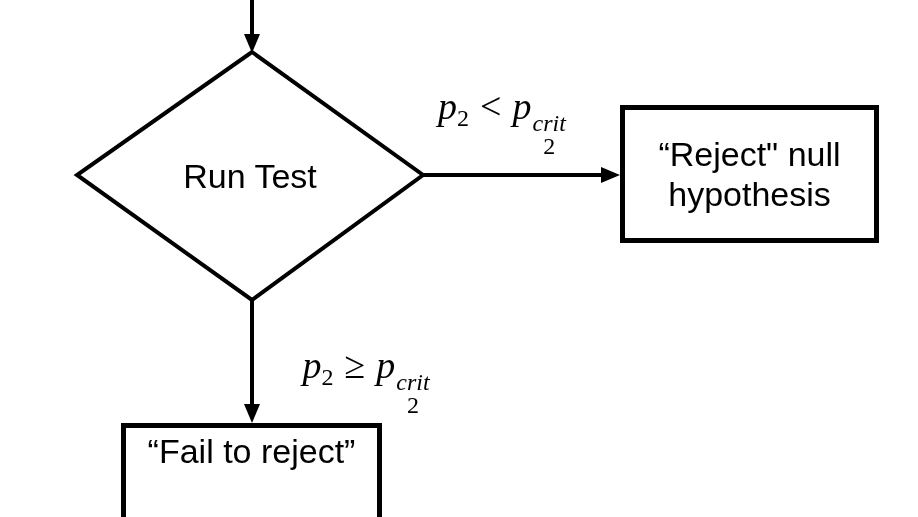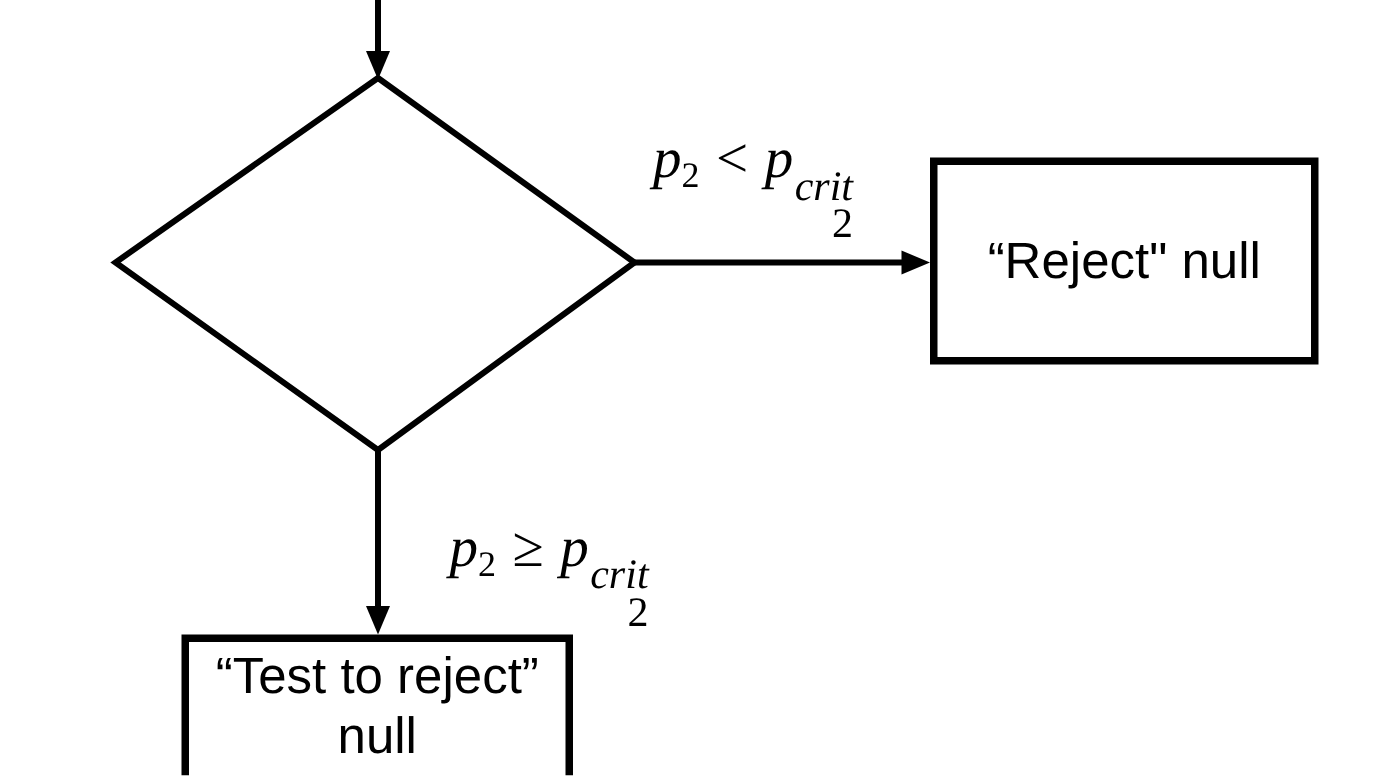--- a/index.html
+++ b/index.html
@@ -54,57 +54,58 @@
   }
   #cond-right { left: 412px; top: 84px; width: 180px; }
   #cond-down  { left: 276px; top: 343px; width: 180px; }
 
   .mvar { font-style: italic; }
   .msub { font-size: 24px; font-style: normal; vertical-align: -0.28em; }
   .mop  { font-style: normal; padding: 0 11px; }
   .mstack {
     display: inline-flex;
     flex-direction: column;
-    font-size: 28px;
+    font-size: 24px;
     line-height: 0.92;
     vertical-align: -0.52em;
-    text-align: right;
+    text-align: center;
     margin-left: 1px;
   }
   .msup-i { font-style: italic; }
   .msub-n { font-style: normal; }
 </style>
 </head>
 <body>
 
 <div id="canvas">
 
   <svg id="shapes" width="918" height="517" viewBox="0 0 918 517" xmlns="http://www.w3.org/2000/svg">
     <line class="cline" x1="252" y1="0" x2="252" y2="37"></line>
     <polygon class="chead" points="252,53 244,34 260,34"></polygon>
     <polygon class="diamond" points="252,52 423,175 252,300 77,175"></polygon>
     <line class="cline" x1="423" y1="175" x2="602" y2="175"></line>
     <polygon class="chead" points="620,175 601,167 601,183"></polygon>
     <line class="cline" x1="252" y1="300" x2="252" y2="405"></line>
     <polygon class="chead" points="252,423 244,404 260,404"></polygon>
   </svg>
 
+  <div id="decision-label">Run Test</div>
 
   <div class="cond-label" id="cond-right"><span class="mvar">p</span><span class="msub">2</span><span class="mop">&lt;</span><span class="mvar">p</span><span class="mstack">
         <span class="msup-i">crit</span>
         <span class="msub-n">2</span>
       </span></div>
 
   <div class="cond-label" id="cond-down"><span class="mvar">p</span><span class="msub">2</span><span class="mop">≥</span><span class="mvar">p</span><span class="mstack">
         <span class="msup-i">crit</span>
         <span class="msub-n">2</span>
       </span></div>
 
   <div class="node-box" id="reject-box">
     <div>“Reject" null</div>
+    <div>hypothesis</div>
   </div>
 
   <div class="node-box" id="fail-box">
-    <div>“Test to reject”</div>
-    <div>null</div>
+    <div>“Fail to reject”</div>
   </div>
 
 </div>
 
 </body></html>

